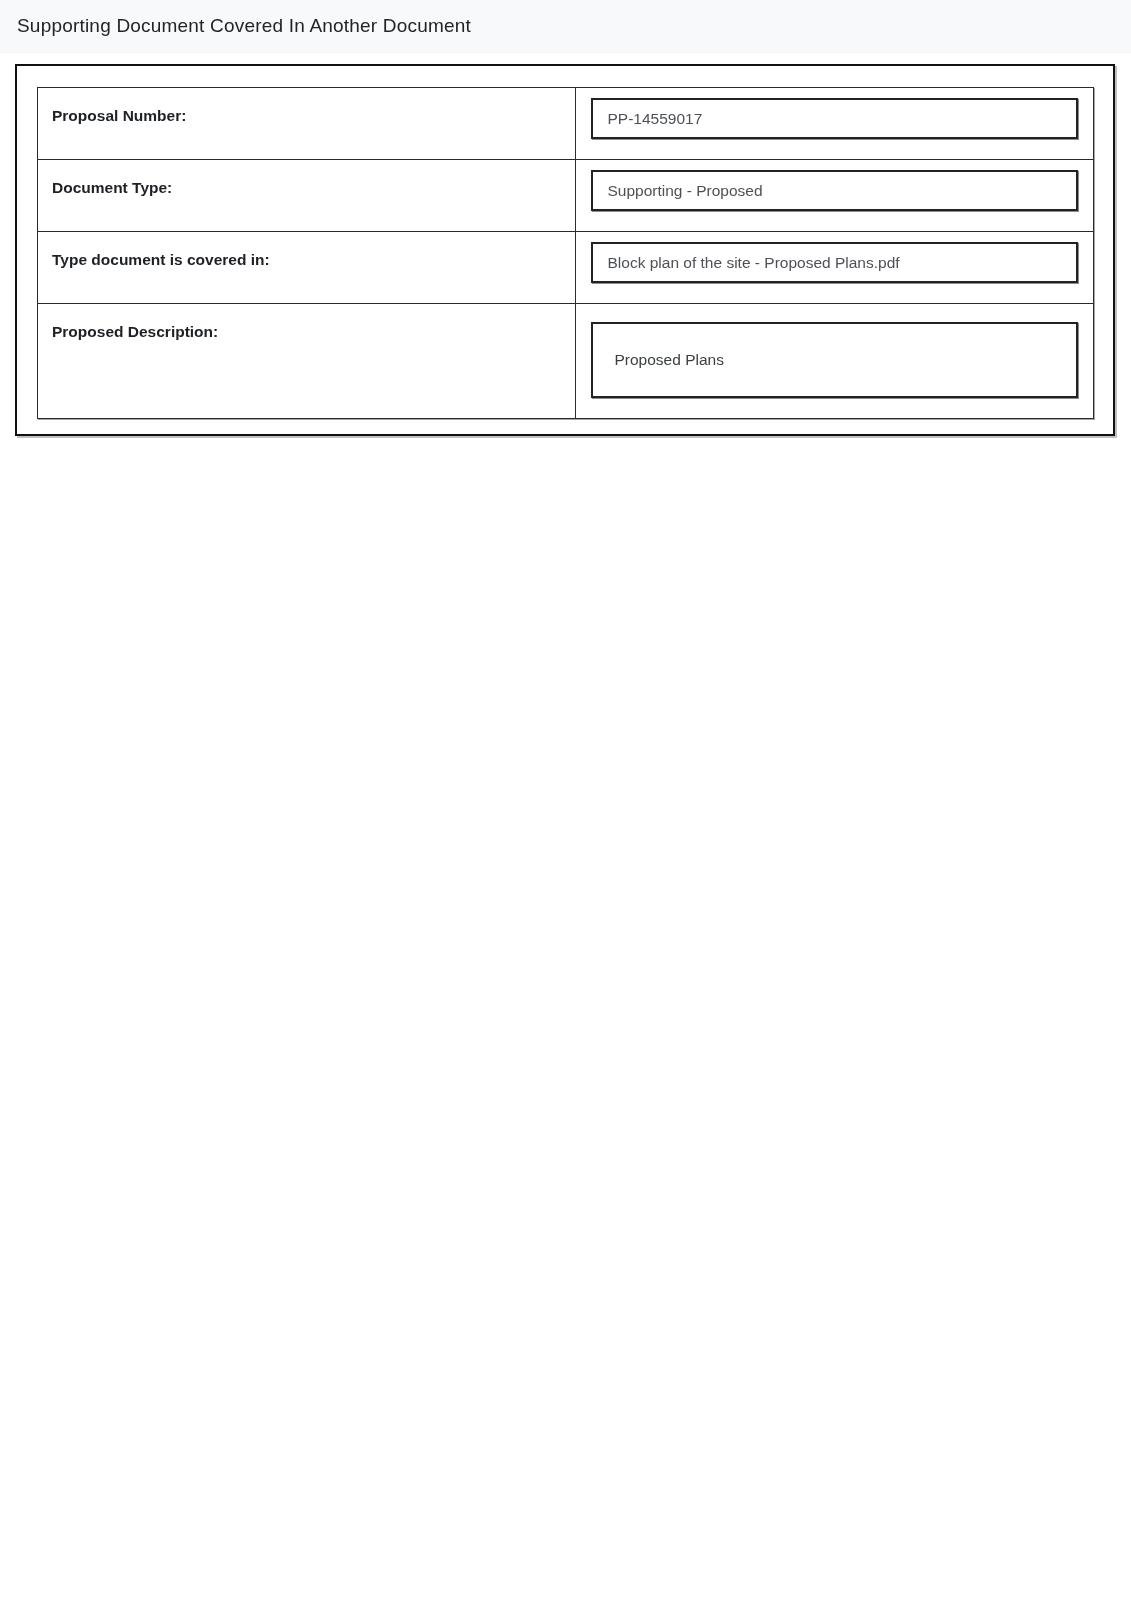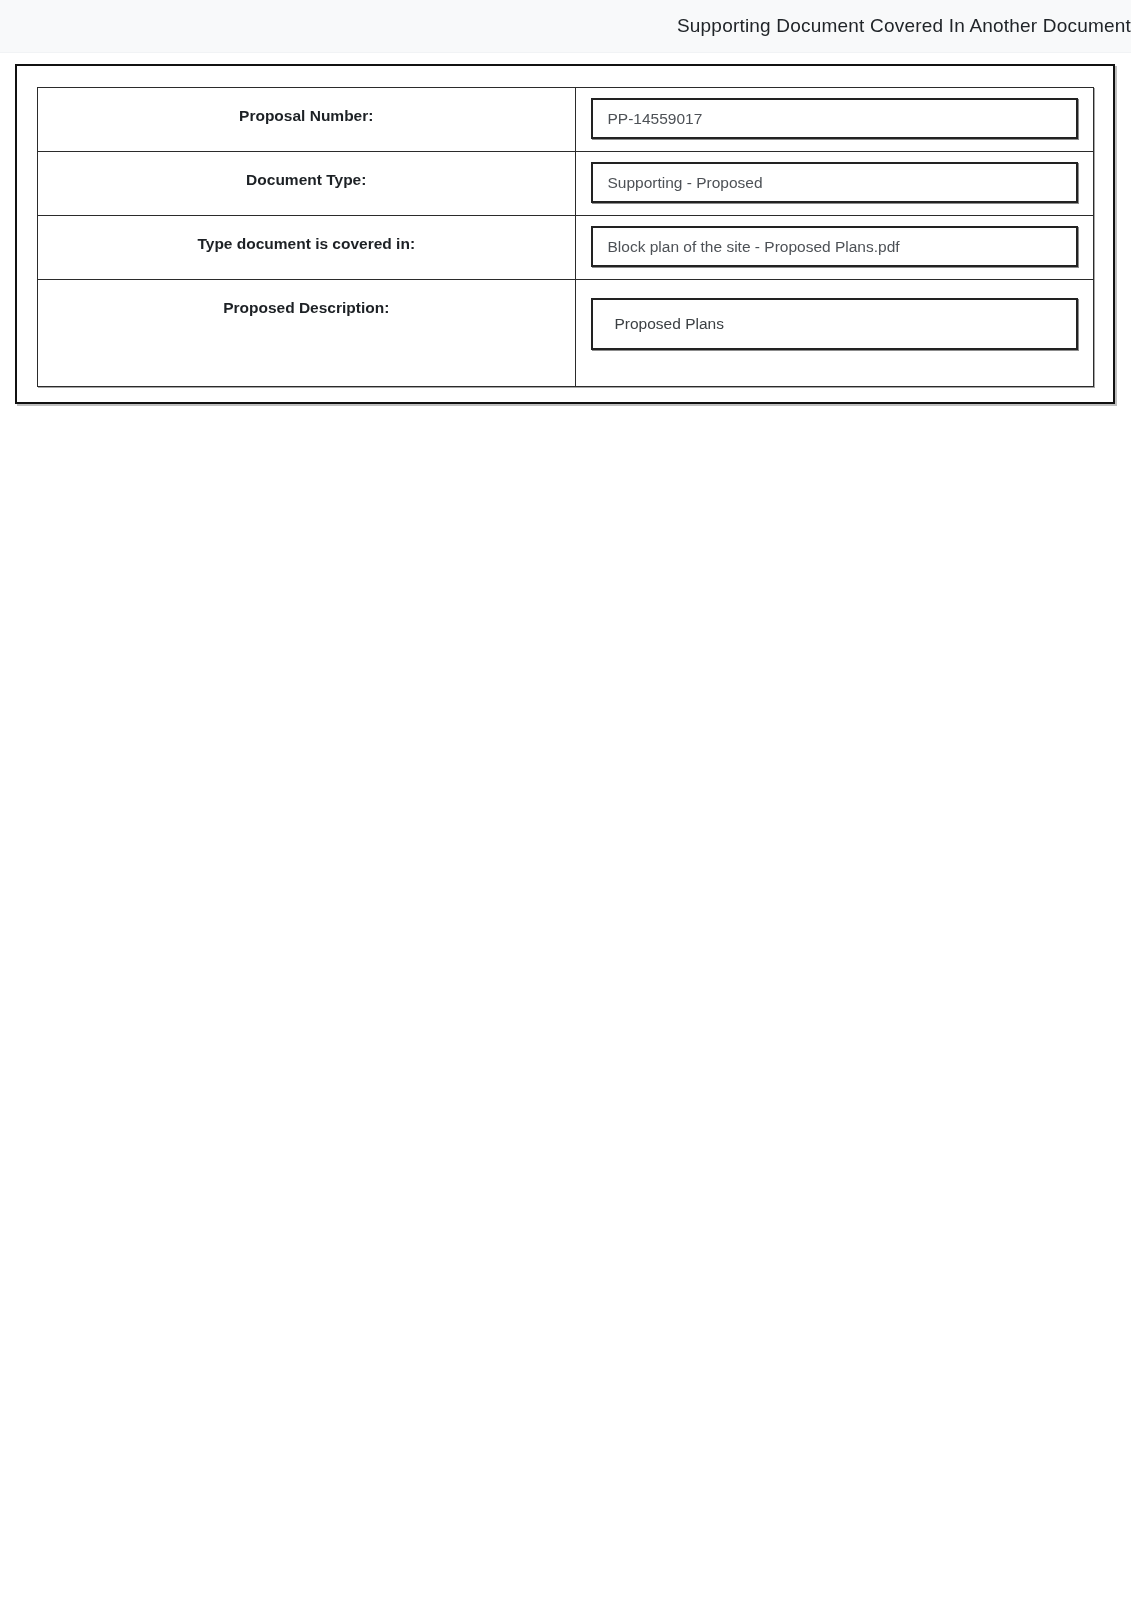--- a/index.html
+++ b/index.html
@@ -12,78 +12,76 @@
   .page { width: 1131px; height: 1600px; background: #ffffff; }
 
   .header-bar {
     width: 100%;
     height: 53px;
     background: #f8f9fa;
     border-bottom: 1px solid #f1f3f5;
     display: flex;
     align-items: center;
     padding-left: 17px;
-    justify-content: flex-end;
   }
   .header-bar h1 {
     font-size: 19px;
     font-weight: 400;
     color: #212529;
     letter-spacing: 0.2px;
   }
 
   .outer-panel {
     margin: 11px 16px 16px 15px;
     border: 2px solid #111111;
     box-shadow: 2px 2px 0 rgba(0,0,0,0.25);
     padding: 21px 19px 15px 20px;
     background: #ffffff;
-    text-align: center;
   }
 
   table.details {
     width: 100%;
     border-collapse: collapse;
     box-shadow: 1px 1px 0 rgba(0,0,0,0.35);
   }
   table.details td {
     border: 1px solid #2b2b2b;
     vertical-align: top;
   }
   td.label-cell {
     width: 50.9%;
     padding: 19px 14px 10px 14px;
     font-size: 15.5px;
     font-weight: 700;
     color: #1d2125;
   }
   td.value-cell {
     width: 49.1%;
-    padding: 10px 15px 12px 15px;
+    padding: 10px 15px 20px 15px;
   }
   tr.std-row td { height: 64px; }
   tr.desc-row td { height: 107px; }
   tr.desc-row td.value-cell { padding-top: 18px; }
 
   .field {
     width: 100%;
     height: 41px;
     border: 2px solid #222222;
     box-shadow: 1px 1px 0 rgba(0,0,0,0.45);
     background: #ffffff;
     display: flex;
     align-items: center;
     padding: 0 15px;
     font-size: 15.5px;
     color: #4d5156;
     white-space: nowrap;
     overflow: hidden;
   }
   .field.textarea {
-    height: 52px;
+    height: 76px;
     align-items: center;
     padding: 0 22px;
     color: #3c4043;
   }
 </style>
 </head>
 <body>
 
 <div class="page">
 

